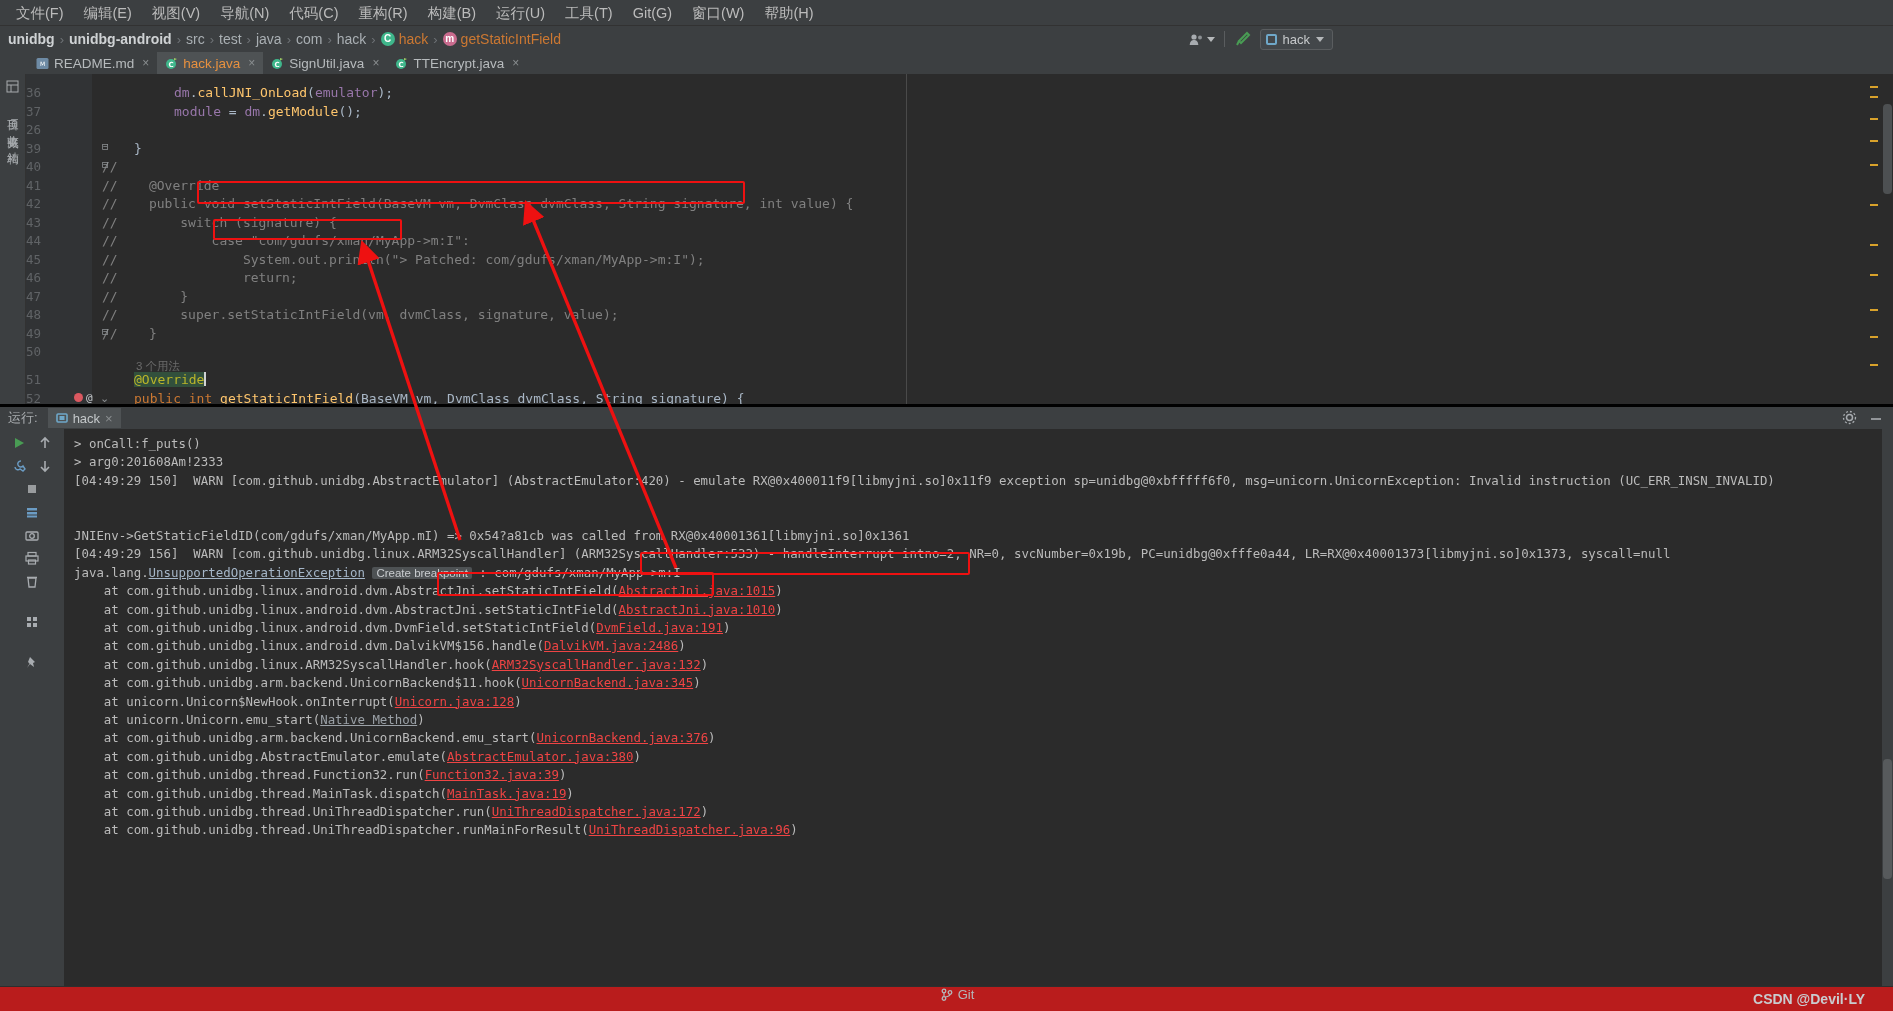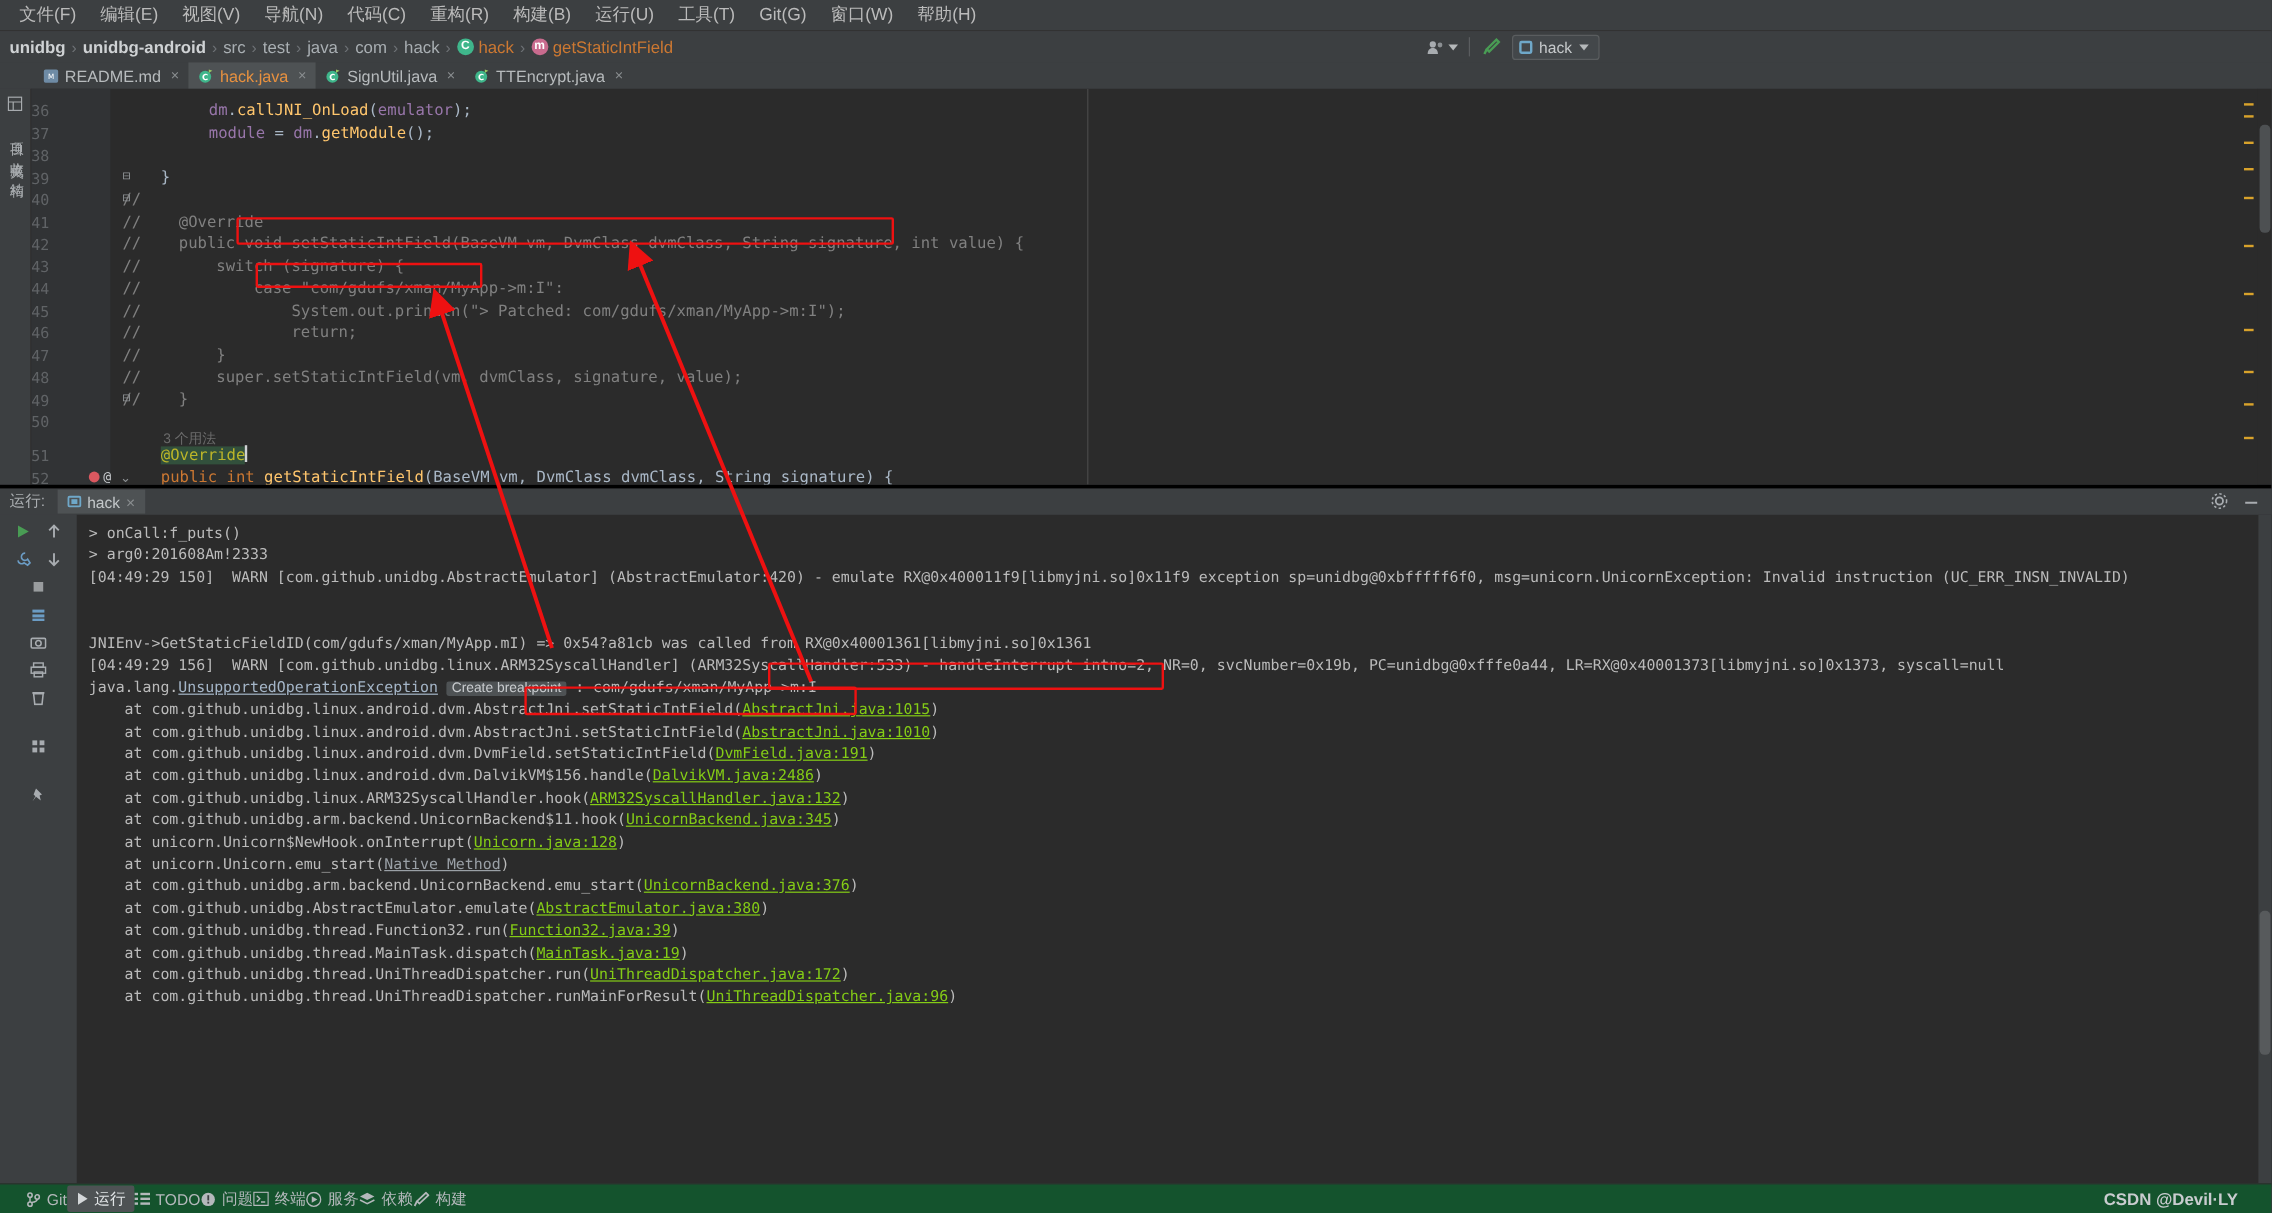--- a/index.html
+++ b/index.html
@@ -138,32 +138,33 @@
     display:flex; flex-direction:column; align-items:center; padding-top:4px;
   }
   .rl-row { display:flex; gap:12px; padding:3px 0; }
   .rli { font-size:13px; color:#a8acb0; cursor:pointer; line-height:14px; }
   .console {
     position:absolute; left:64px; top:22px; width:1829px; height:560px;
     background:#2b2b2b; overflow:hidden;
     font-family:"DejaVu Sans Mono", monospace; font-size:12.4px;
   }
   .crow { position:absolute; left:10px; white-space:pre; color:#bbbbbb; height:18.4px; line-height:18.4px; }
-  .clink { color:#84cc16; text-decoration:underline; }
+  .clink { color:#ef4444; text-decoration:underline; }
   .cexc { color:#bbbbbb; }
   .cbp {
     background:#4e5254; color:#c9cccf; padding:0 4px; border-radius:2px;
     font-family:"Liberation Sans", sans-serif; font-size:11.5px;
   }
 
   
   .statusbar {
-    position:absolute; left:0; bottom:0; width:1893px; height:25px; background:#14532d;
-    display:flex; align-items:center; padding-left:22px; 
+    position:absolute; left:0; bottom:0; width:1893px; height:25px; background:#b91c1c;
+    display:flex; align-items:center; padding-left:22px; gap:18px;
     border-top:1px solid #2e2e2e;
+    flex-direction:column;
   }
   .sb-item { display:flex; align-items:center; gap:5px; font-size:13px; color:#b4b8bb; cursor:pointer; }
   .sb-item.active { background:#4e5254; padding:2px 7px; border-radius:2px; color:#e0e3e5; }
   .watermark {
     position:absolute; right:28px; bottom:4px; font-size:14px; color:#c9cccf;
     font-family:"Liberation Sans", sans-serif;
     font-weight:bold;
   }
 
   
@@ -335,21 +336,21 @@
     <div class="rightpane-split"></div>
 
     <div class="codearea">
 
       <div class="lnum" style="top:10px">36</div>
       <div class="cl code" style="top:10px"><span style="padding-left:72px"></span><span class="fld">dm</span><span>.</span><span class="mth2">callJNI_OnLoad</span><span>(</span><span class="fld">emulator</span><span>);</span></div>
 
       <div class="lnum" style="top:28.5px">37</div>
       <div class="cl code" style="top:28.5px"><span style="padding-left:72px"></span><span class="fld">module</span><span> = </span><span class="fld">dm</span><span>.</span><span class="mth2">getModule</span><span>();</span></div>
 
-      <div class="lnum" style="top:47px">38</div>
+      <div class="lnum" style="top:47px">26</div>
 
       <div class="lnum" style="top:65.5px">39</div>
       <div class="cl code" style="top:65.5px"><span style="padding-left:32px"></span><span>}</span></div>
 
       <div class="lnum" style="top:84px">40</div>
       <div class="cl code cmt" style="top:84px">//</div>
 
       <div class="lnum" style="top:102.5px">41</div>
       <div class="cl code cmt" style="top:102.5px">//    @Override</div>
 

